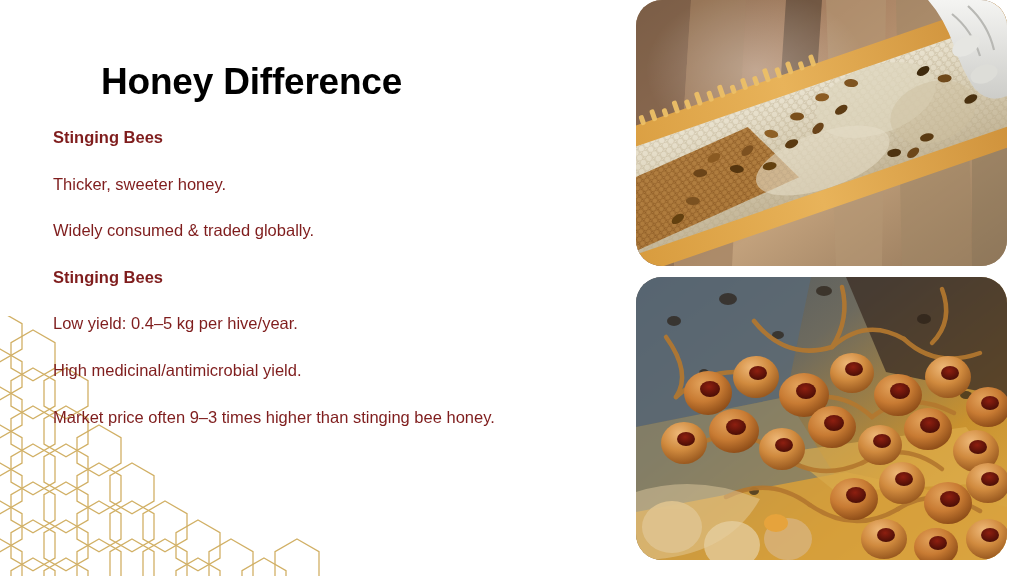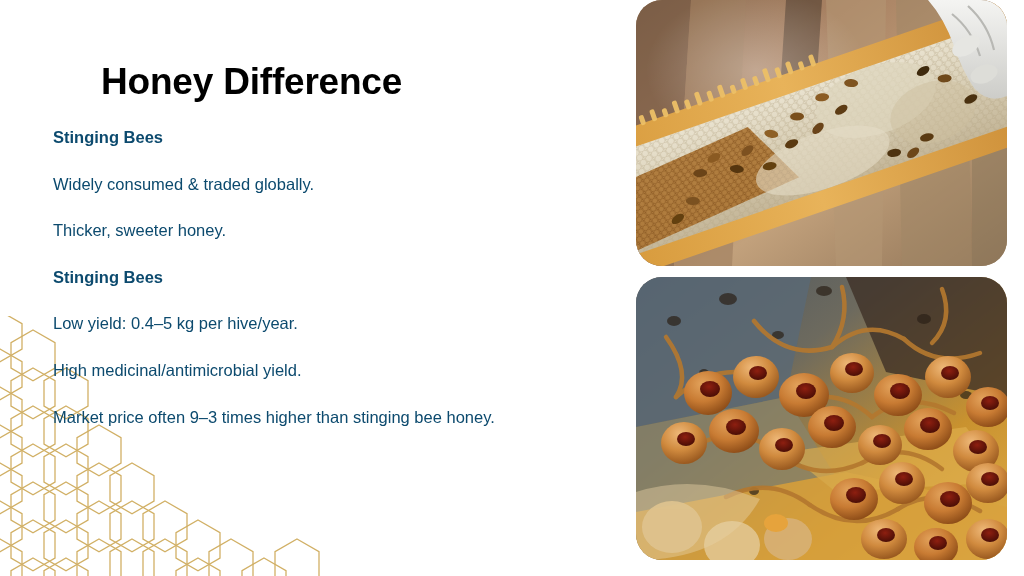--- a/index.html
+++ b/index.html
@@ -66,21 +66,21 @@
     top: 112px;
     width: 560px;
     margin: 0;
     padding: 0;
     list-style: none;
   }
 
   .body-line {
     font-size: 16.5px;
     line-height: 1;
-    color: #0c4a6e;
+    color: #7f1d1d;
     height: 46.6px;
     display: flex;
     align-items: flex-start;
     white-space: nowrap;
   }
 
   .body-line.is-heading {
     font-weight: bold;
   }
 
@@ -182,24 +182,24 @@
 
   <div class="text-column">
 
     <h1 class="slide-title">Honey Difference</h1>
 
     <ul class="body-list">
       <li class="body-line is-heading">
         <span>Stinging Bees</span>
       </li>
       <li class="body-line">
+        <span>Thicker, sweeter honey.</span>
+      </li>
+      <li class="body-line">
         <span>Widely consumed &amp; traded globally.</span>
-      </li>
-      <li class="body-line">
-        <span>Thicker, sweeter honey.</span>
       </li>
       <li class="body-line is-heading">
         <span>Stinging Bees</span>
       </li>
       <li class="body-line">
         <span>Low yield: 0.4–5 kg per hive/year.</span>
       </li>
       <li class="body-line">
         <span>High medicinal/antimicrobial yield.</span>
       </li>

